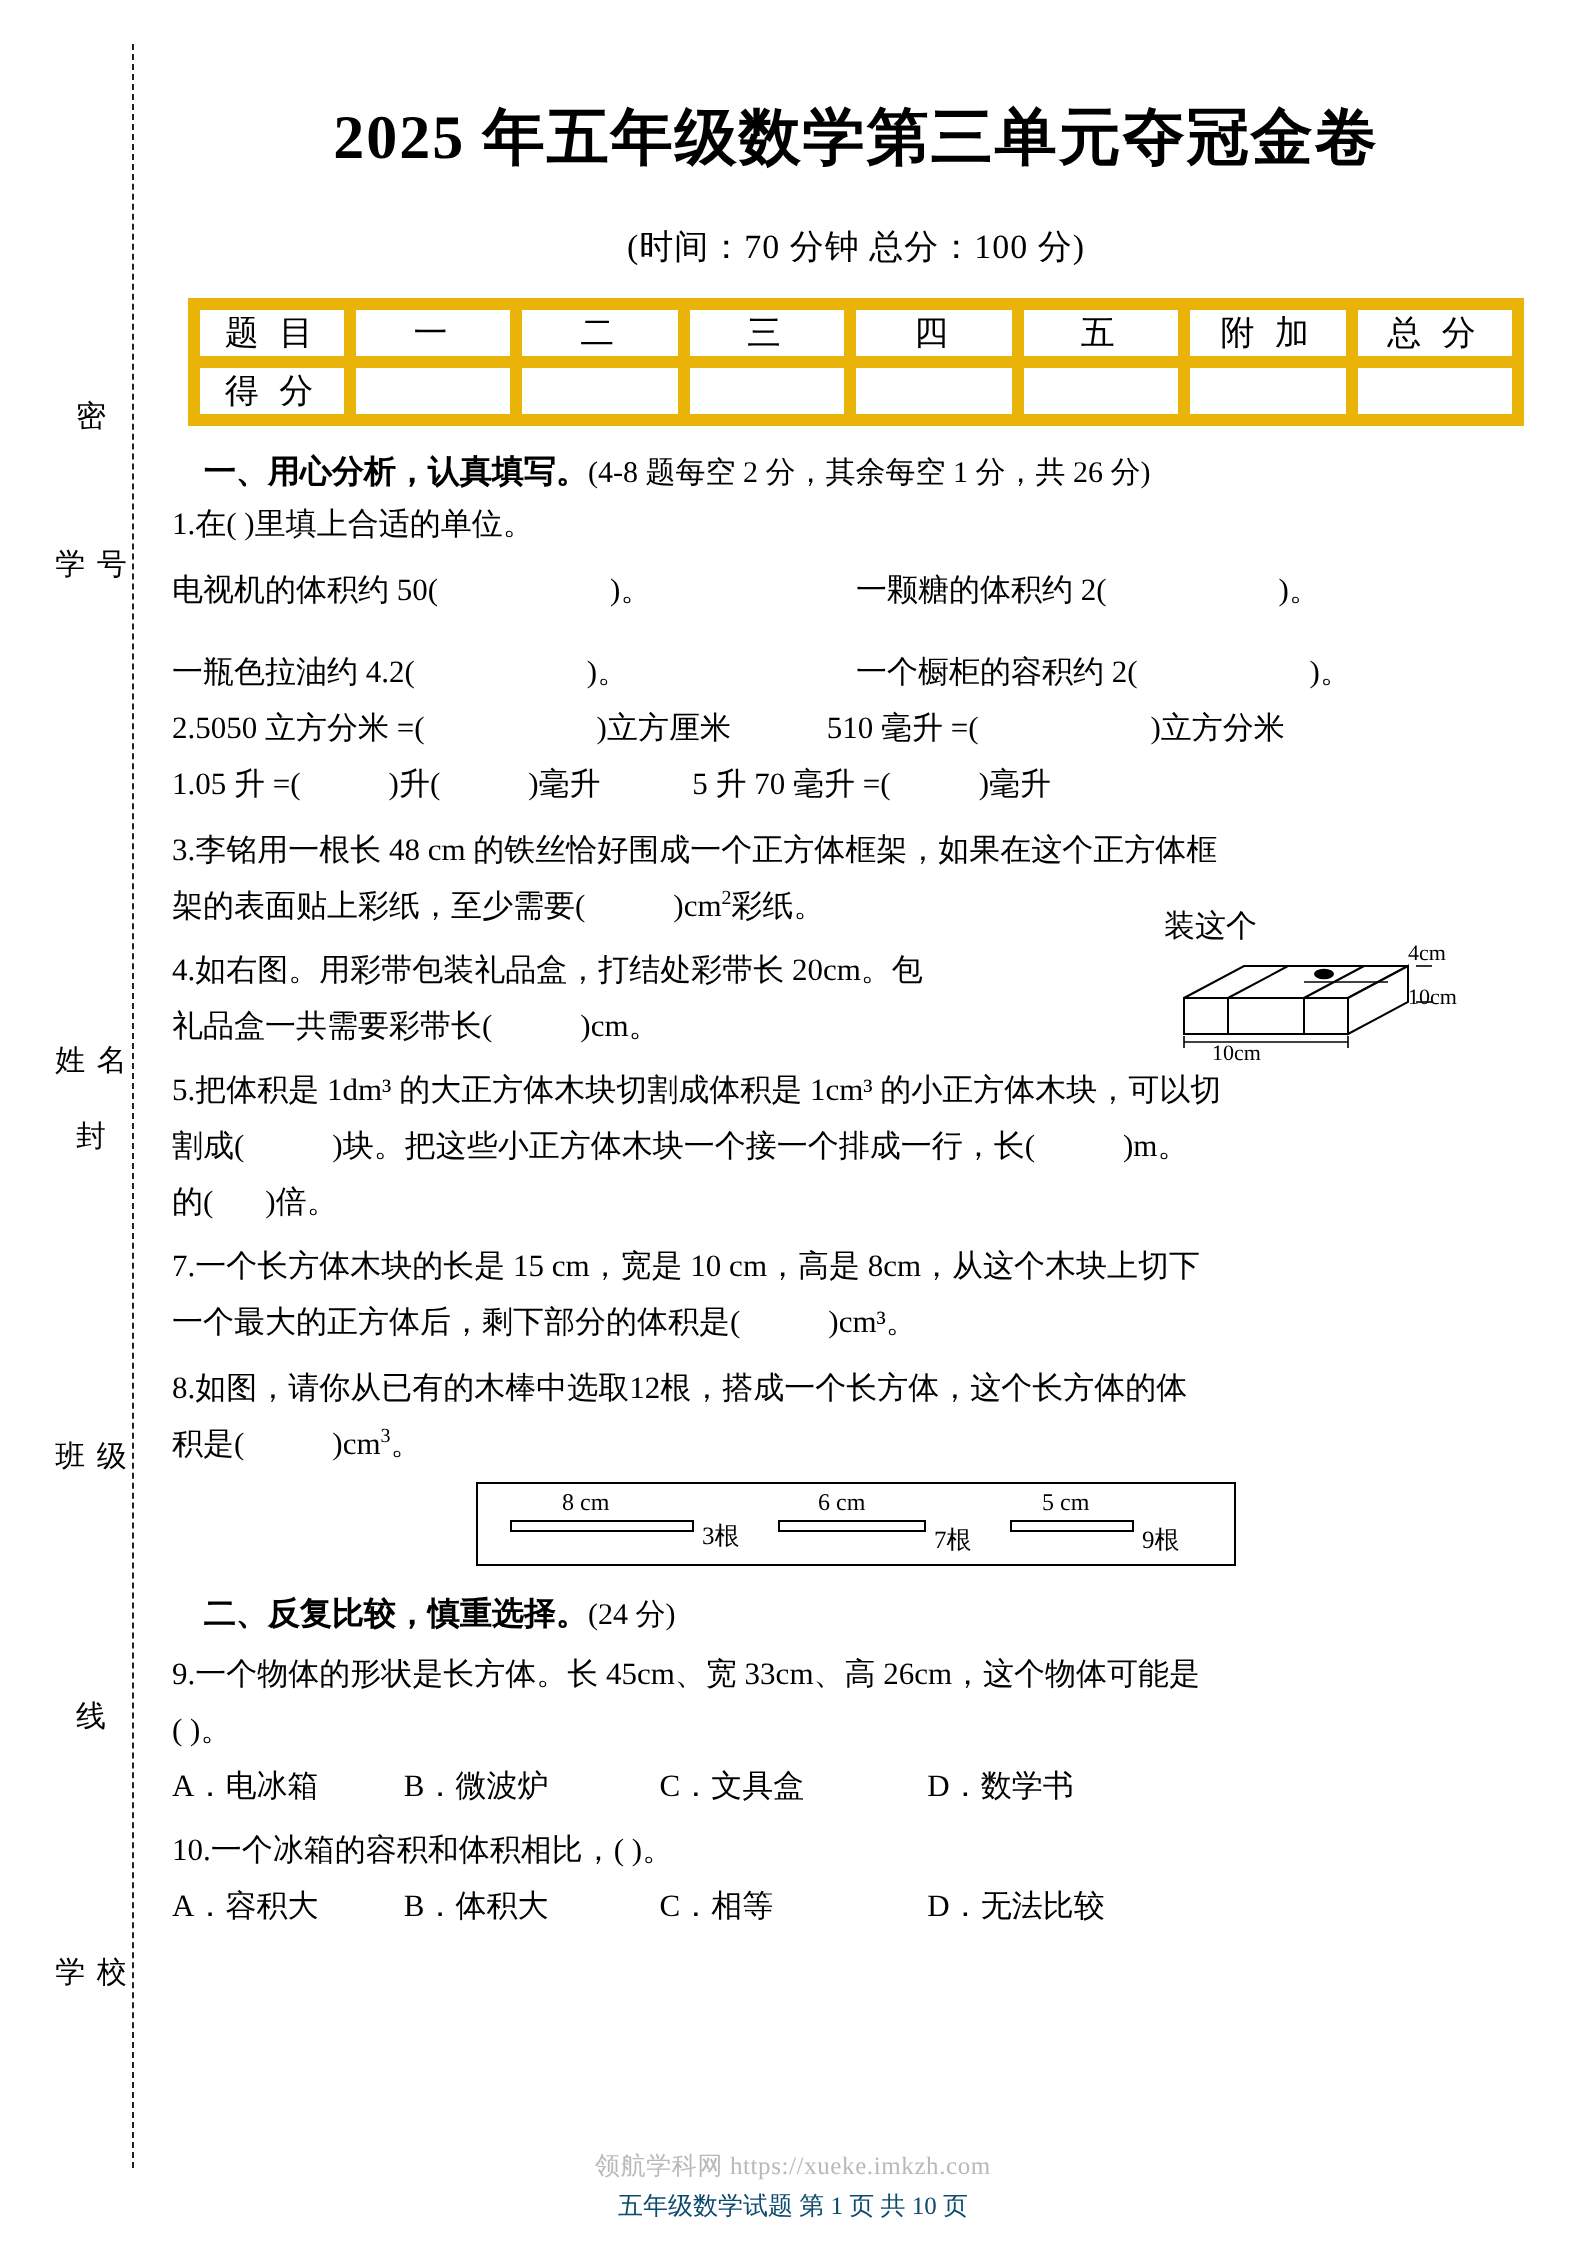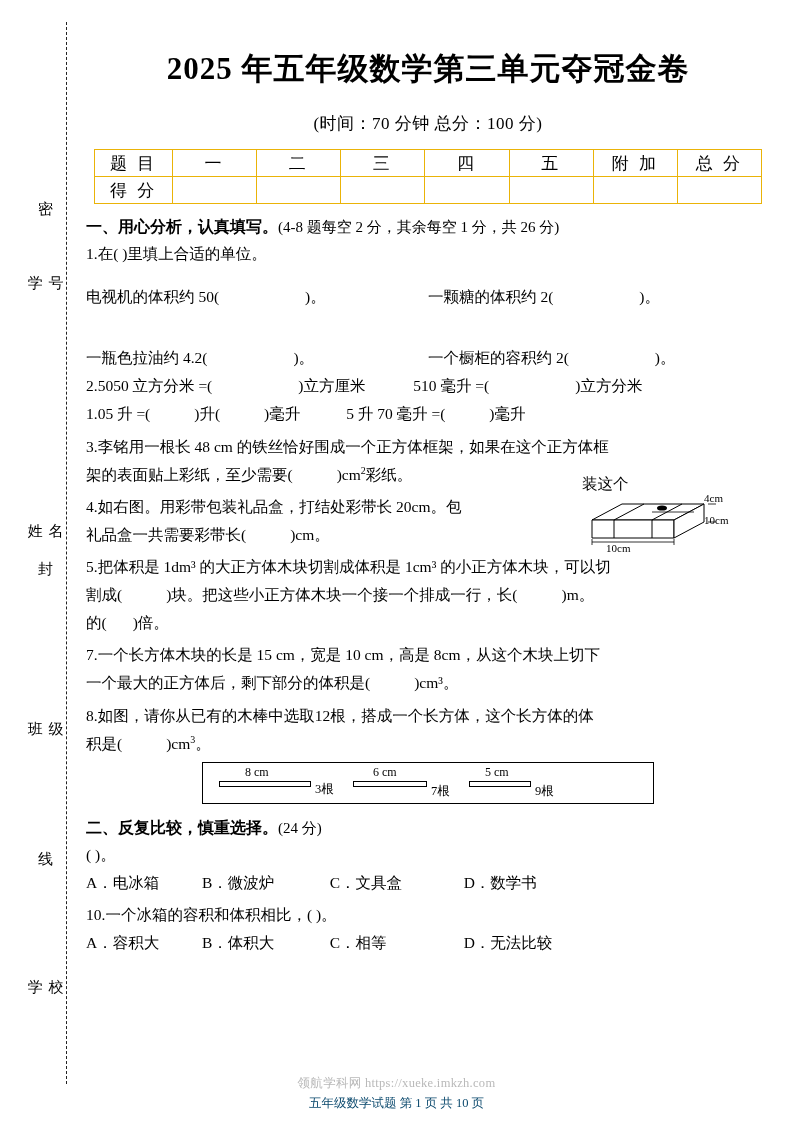--- a/index.html
+++ b/index.html
@@ -59,66 +59,67 @@
   }
 
   
   table.score {
     border-collapse: collapse;
     margin: 14px auto 0 auto;
     width: 668px;
     table-layout: fixed;
   }
   table.score td {
-    border: 1px solid #eab308;
+    border: 6px solid #eab308;
     height: 27px;
     text-align: center;
     font-size: 17px;
     letter-spacing: 3px;
     padding: 0;
   }
   table.score td.lbl { width: 78px; }
 
   
   .sec-head {
     font-size: 16px;
     margin-top: 13px;
     font-weight: bold;
+    margin-left: 16px;
   }
   .sec-head .nb { font-weight: normal; font-size: 15px; }
 
   .q {
     font-size: 15.5px;
     line-height: 1.62;
     margin-top: 7px;
   }
   .q.tight { margin-top: 3px; }
   .row2 {
     display: flex;
     font-size: 15.5px;
     line-height: 1.62;
-    margin-top: 18px;
+    margin-top: 8px;
   }
   .row2 > div { width: 50%; }
   .blank-m { display: inline-block; min-width: 86px; }
   .blank-xs { display: inline-block; min-width: 26px; }
   .blank-t { display: inline-block; min-width: 44px; }
   sup { font-size: 10px; vertical-align: super; }
 
   
   .fig-box {
     position: absolute;
     right: 6px; top: 0;
     width: 180px; height: 64px;
   }
 
   
   .fig-sticks {
     margin: 6px auto 0 auto;
-    width: 452px; height: 42px;
+    width: 380px; height: 42px;
     border: 1px solid #000;
     position: relative;
   }
 
   
   .watermark {
     position: absolute;
     left: 0; right: 0;
     bottom: 30px;
     text-align: center;
@@ -290,20 +291,21 @@
 
     <div style="position:absolute; left:266px; top:18px; width:62px; height:6px; border:1px solid #000; background:#fff"></div>
     <div style="position:absolute; left:282px; top:2px; font-size:12px">5 cm</div>
     <div style="position:absolute; left:332px; top:20px; font-size:12.5px">9根</div>
   </div>
 
   <div class="sec-head" style="margin-top:14px">
     <span>二、反复比较，慎重选择。</span><span class="nb">(24 分)</span>
   </div>
 
+  <div class="q">9.一个物体的形状是长方体。长 45cm、宽 33cm、高 26cm，这个物体可能是</div>
   <div class="q tight">(      )。</div>
   <div class="q tight">
     <span style="display:inline-block;width:112px">A．电冰箱</span>
     <span style="display:inline-block;width:124px">B．微波炉</span>
     <span style="display:inline-block;width:130px">C．文具盒</span>
     <span style="display:inline-block">D．数学书</span>
   </div>
 
   <div class="q">10.一个冰箱的容积和体积相比，(      )。</div>
   <div class="q tight">

